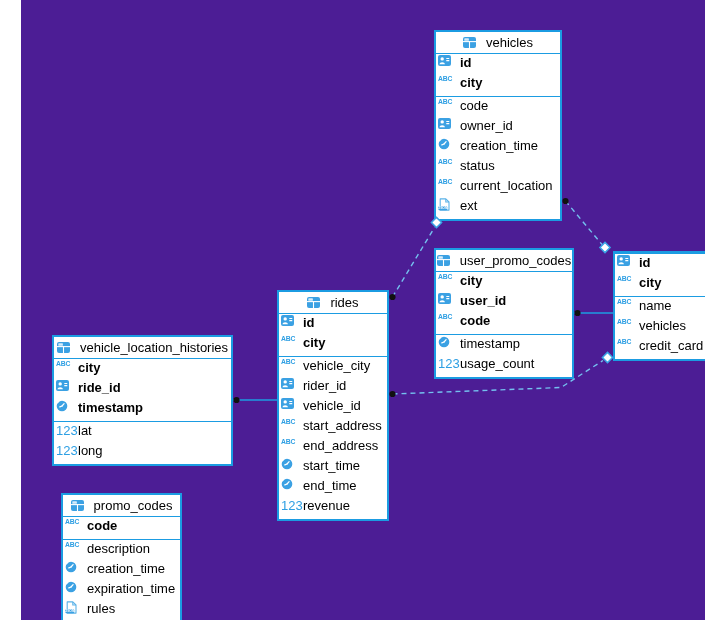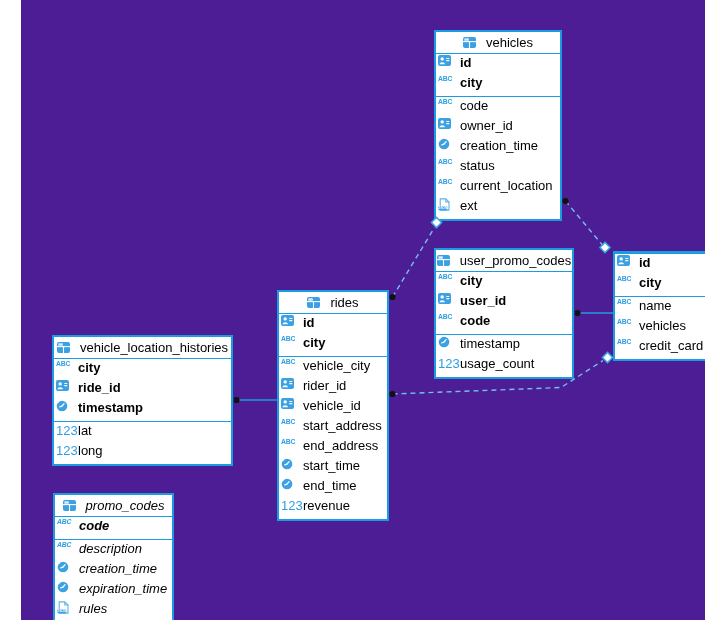--- a/index.html
+++ b/index.html
@@ -390,21 +390,21 @@
             <span class="label">lat</span>
           </div>
           <div class="row">
             <span class="icon">
               <span class="ticon n">123</span>
             </span>
             <span class="label">long</span>
           </div>
         </div>
       </div>
-      <div class="table" style="left: 32px; top: 493px; width: 121px; font-style: italic;">
+      <div class="table" style="left: 40px; top: 493px; width: 121px;">
         <div class="thead">
           <span class="icon">
             <svg width="13" height="11" viewBox="0 0 13 11">
               <rect width="13" height="11" rx="2" fill="#3ba1e3"></rect>
               <rect x="1.3" y="1.3" width="4.6" height="2.5" rx="0.6" fill="#d6ecfb"></rect>
               <line x1="0" y1="4.6" x2="13" y2="4.6" stroke="#fff" stroke-width="1.1"></line>
               <line x1="6.5" y1="4.6" x2="6.5" y2="11" stroke="#fff" stroke-width="1.1"></line>
             </svg>
           </span>
           <span class="tname">promo_codes</span>

